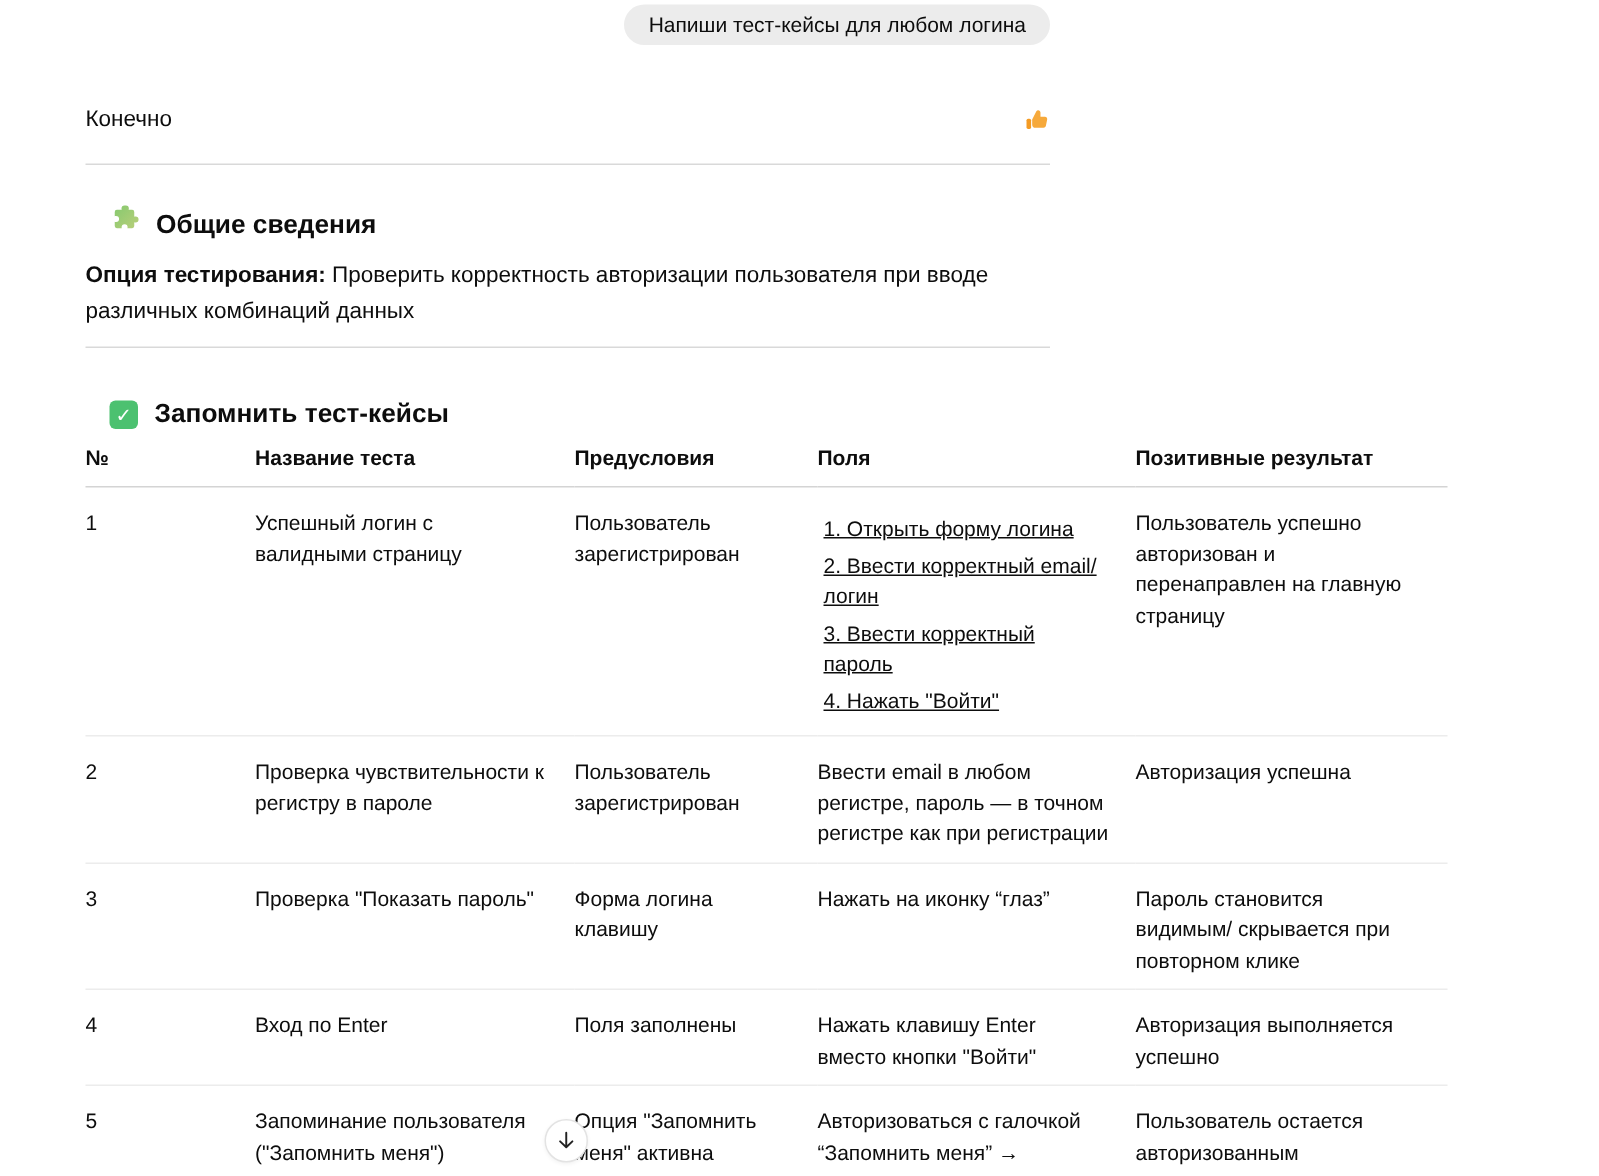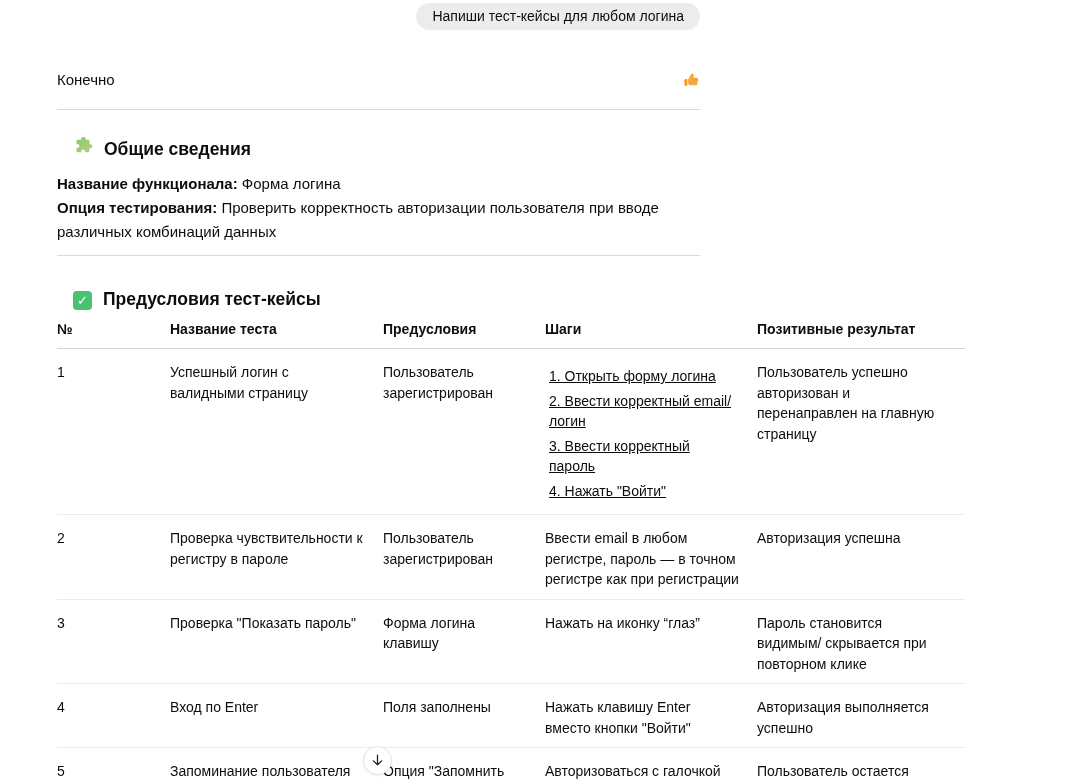--- a/index.html
+++ b/index.html
@@ -123,45 +123,44 @@
             <stop offset="1" stop-color="#b9cf7a"></stop>
           </linearGradient>
         </defs>
         <path fill="url(#pz)" d="M10 2a2 2 0 0 0-2 2c0 .31.07.6.2.87H4.9A1.4 1.4 0 0 0 3.5 6.27v2.9c.27-.13.56-.2.87-.2a2 2 0 1 1 0 4c-.31 0-.6-.07-.87-.2v2.96a1.4 1.4 0 0 0 1.4 1.4h3.3a2 2 0 0 1-.13-.7 2 2 0 1 1 4 0c0 .25-.05.48-.13.7h3.16a1.4 1.4 0 0 0 1.4-1.4v-2.6c.27.13.56.2.87.2a2 2 0 1 0 0-4c-.31 0-.6.07-.87.2v-3.26a1.4 1.4 0 0 0-1.4-1.4h-2.4c.13-.27.2-.56.2-.87a2 2 0 0 0-2-2z"></path>
       </svg>
     </span>
     <span>Общие сведения</span>
   </h2>
 
   <div class="fields">
-    <p class="field"><b>Название функционала:</b><span> Форма логина</span></p>
     <p class="field"><b>Опция тестирования:</b><span> Проверить корректность авторизации пользователя при вводе различных комбинаций данных</span></p>
   </div>
 
   <hr class="divider divider-2">
 
   <h2 class="sec-heading sec-heading-2">
     <span class="check-box">✓</span>
-    <span>Предусловия тест-кейсы</span>
+    <span>Запомнить тест-кейсы</span>
   </h2>
 
   <table class="tc-table">
     <colgroup>
       <col style="width:113px">
         <col style="width:213px">
         <col style="width:162px">
         <col style="width:212px">
         <col style="width:208px">
     </colgroup>
     <thead>
       <tr>
         <th>№</th>
         <th>Название теста</th>
         <th>Предусловия</th>
-        <th>Шаги</th>
+        <th>Поля</th>
         <th>Позитивные результат</th>
       </tr>
     </thead>
     <tbody>
       <tr>
         <td>1</td>
         <td>Успешный логин с валидными страницу</td>
         <td>Пользователь зарегистрирован</td>
         <td>
           <p class="step-line">1. Открыть форму логина</p>

